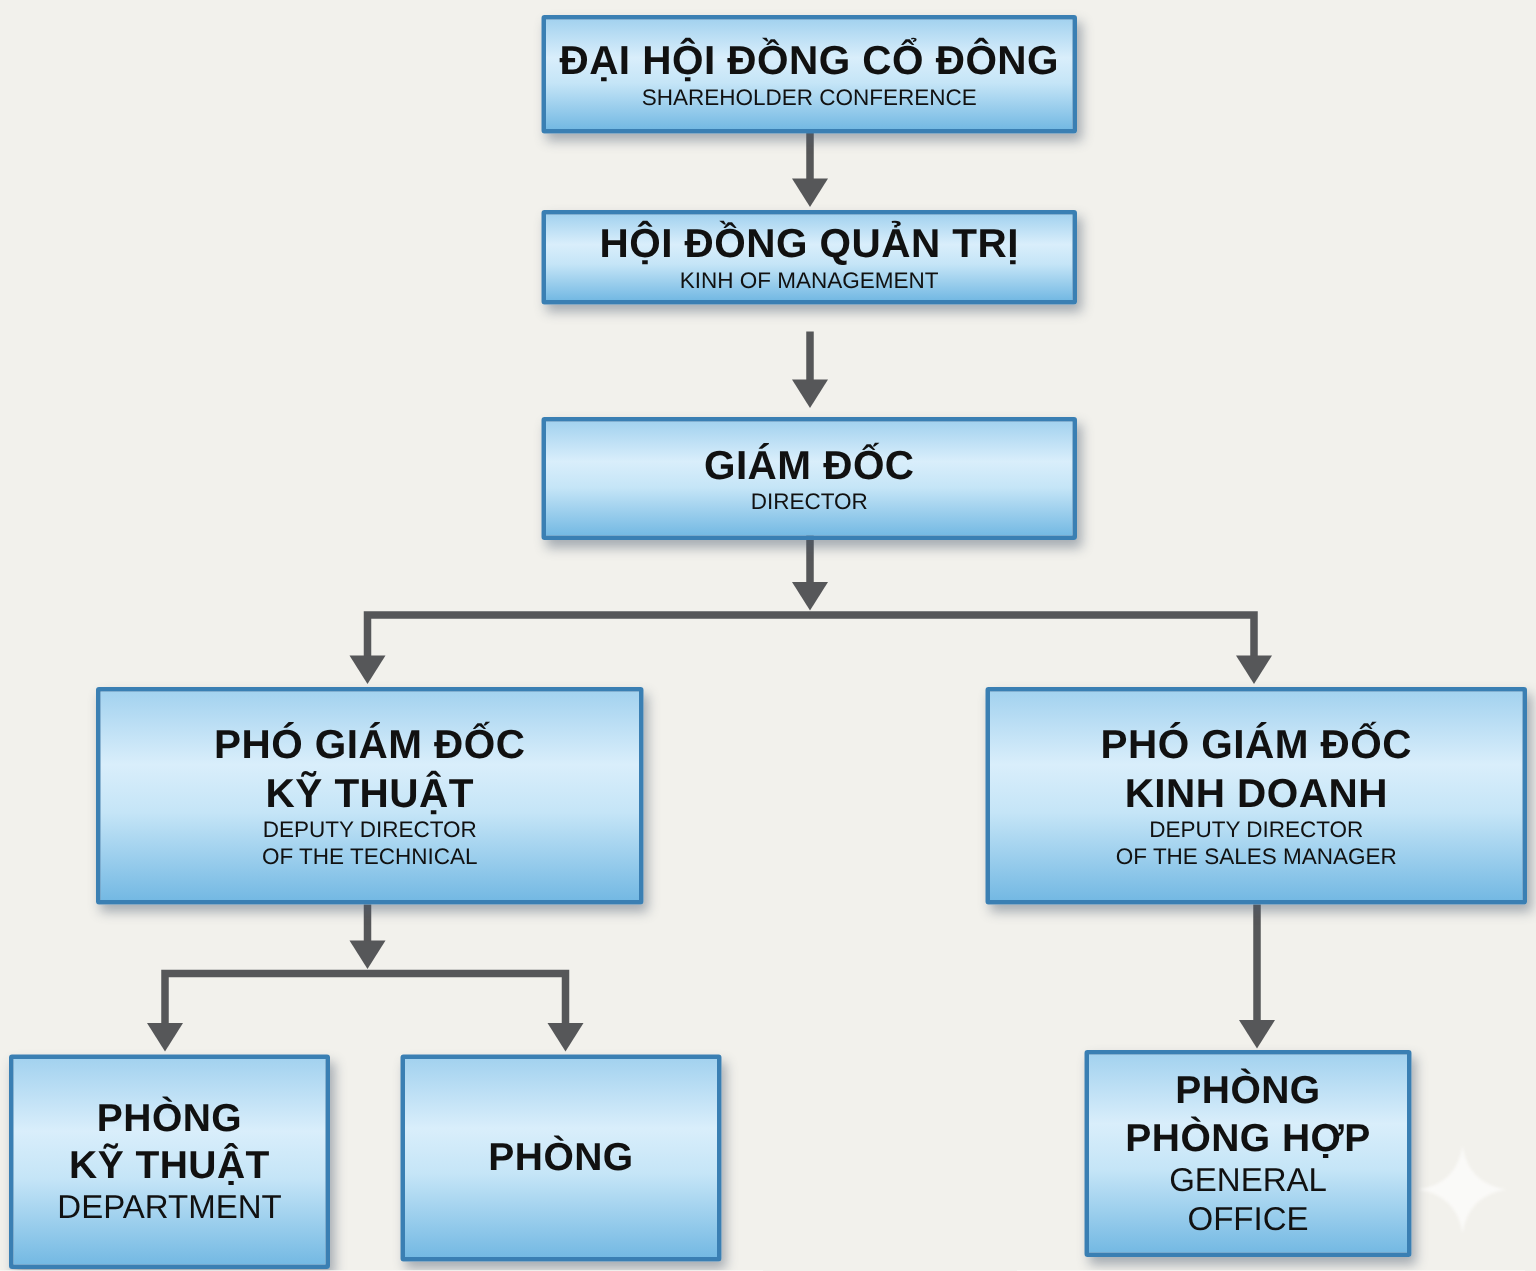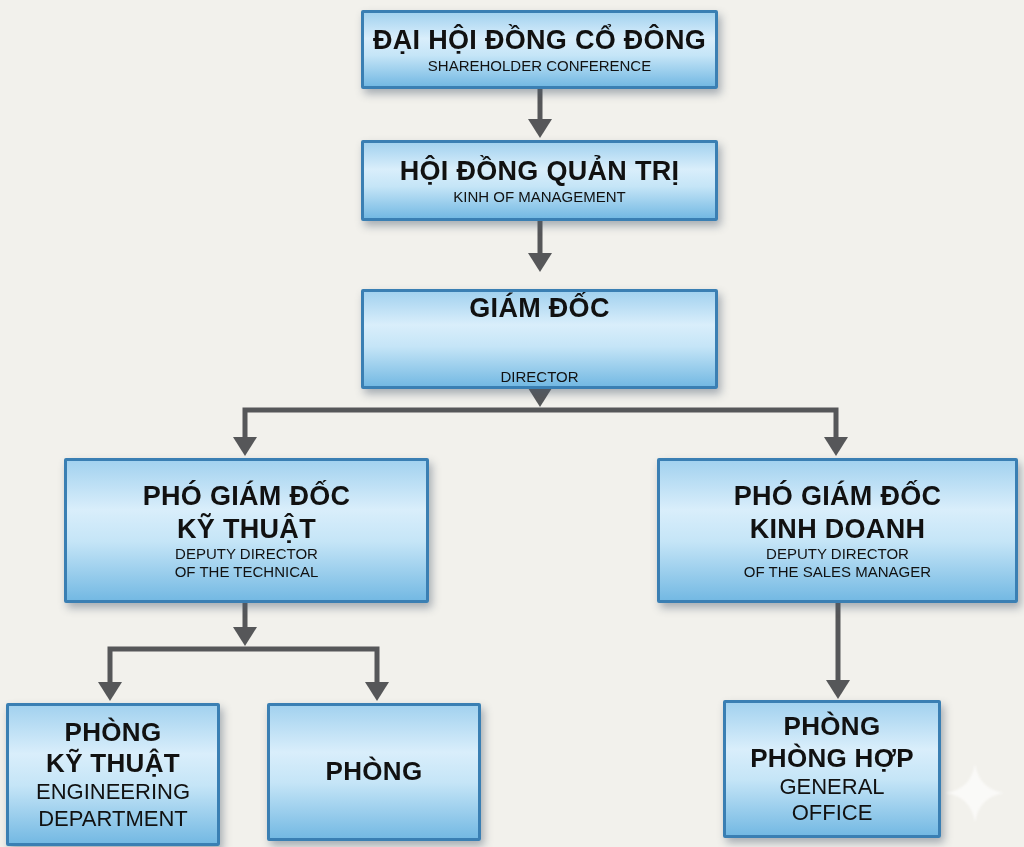--- a/index.html
+++ b/index.html
@@ -100,26 +100,26 @@
         <polygon points="826,680 850,680 838,699" stroke="none"></polygon>
       </g>
     </g>
   </svg>
 
   <div class="node" style="left:361px; top:10px; width:357px; height:79px;">
     <div class="vi">ĐẠI HỘI ĐỒNG CỔ ĐÔNG</div>
     <div class="en">SHAREHOLDER CONFERENCE</div>
   </div>
 
-  <div class="node" style="left:361px; top:140px; width:357px; height:81px;">
+  <div class="node" style="left:361px; top:140px; width:357px; height:63px;">
     <div class="vi">HỘI ĐỒNG QUẢN TRỊ</div>
     <div class="en">KINH OF MANAGEMENT</div>
   </div>
 
-  <div class="node" style="left:361px; top:289px; width:357px; height:100px;justify-content:space-between;">
+  <div class="node" style="left:361px; top:278px; width:357px; height:82px;">
     <div class="vi">GIÁM ĐỐC</div>
     <div class="en">DIRECTOR</div>
   </div>
 
   <div class="node" style="left:64px; top:458px; width:365px; height:145px;">
     <div class="vi">PHÓ GIÁM ĐỐC</div>
     <div class="vi">KỸ THUẬT</div>
     <div class="en">DEPUTY DIRECTOR</div>
     <div class="en">OF THE TECHNICAL</div>
   </div>
@@ -127,21 +127,20 @@
   <div class="node" style="left:657px; top:458px; width:361px; height:145px;">
     <div class="vi">PHÓ GIÁM ĐỐC</div>
     <div class="vi">KINH DOANH</div>
     <div class="en">DEPUTY DIRECTOR</div>
     <div class="en">OF THE SALES MANAGER</div>
   </div>
 
   <div class="node small" style="left:6px; top:703px; width:214px; height:143px;">
     <div class="vi">PHÒNG</div>
     <div class="vi">KỸ THUẬT</div>
-    <div class="en">ENGINEERING</div>
     <div class="en">DEPARTMENT</div>
   </div>
 
   <div class="node small" style="left:267px; top:703px; width:214px; height:138px;">
     <div class="vi">PHÒNG</div>
   </div>
 
   <div class="node small" style="left:723px; top:700px; width:218px; height:138px;">
     <div class="vi">PHÒNG</div>
     <div class="vi">PHÒNG HỢP</div>

